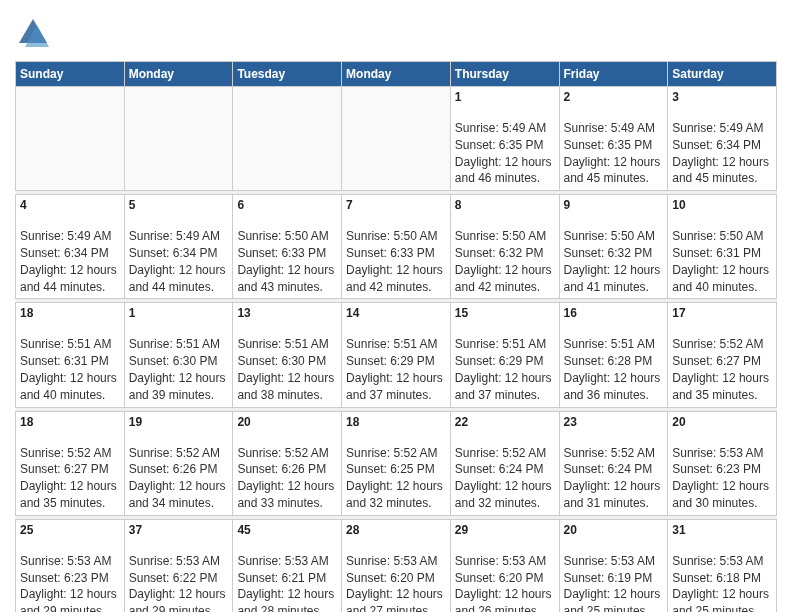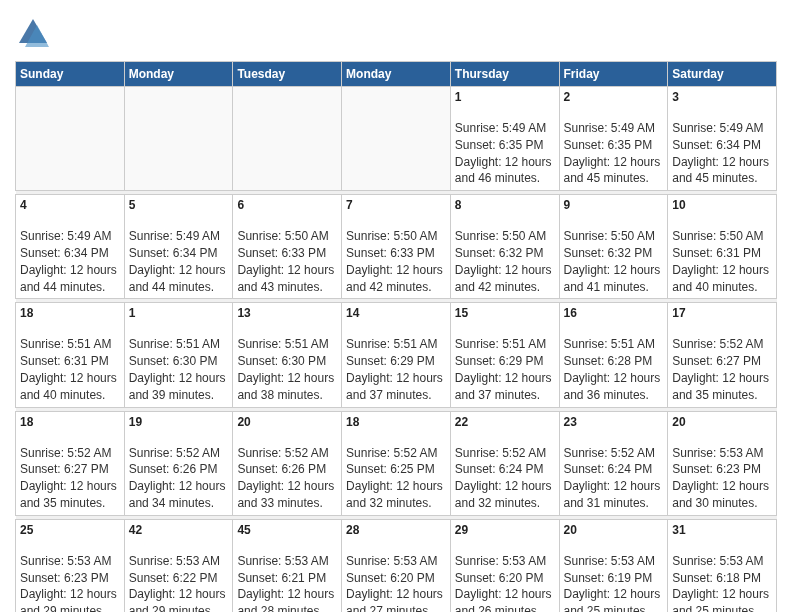--- a/index.html
+++ b/index.html
@@ -315,21 +315,21 @@
       </tr>
       <tr>
         <td>
           <span class="day-num">25</span>
           <div class="day-info" style="white-space: pre-line;">Sunrise: 5:53 AM
 Sunset: 6:23 PM
 Daylight: 12 hours
 and 29 minutes.</div>
         </td>
         <td>
-          <span class="day-num">42</span>
+          <span class="day-num">37</span>
           <div class="day-info" style="white-space: pre-line;">Sunrise: 5:53 AM
 Sunset: 6:22 PM
 Daylight: 12 hours
 and 29 minutes.</div>
         </td>
         <td>
           <span class="day-num">45</span>
           <div class="day-info" style="white-space: pre-line;">Sunrise: 5:53 AM
 Sunset: 6:21 PM
 Daylight: 12 hours

